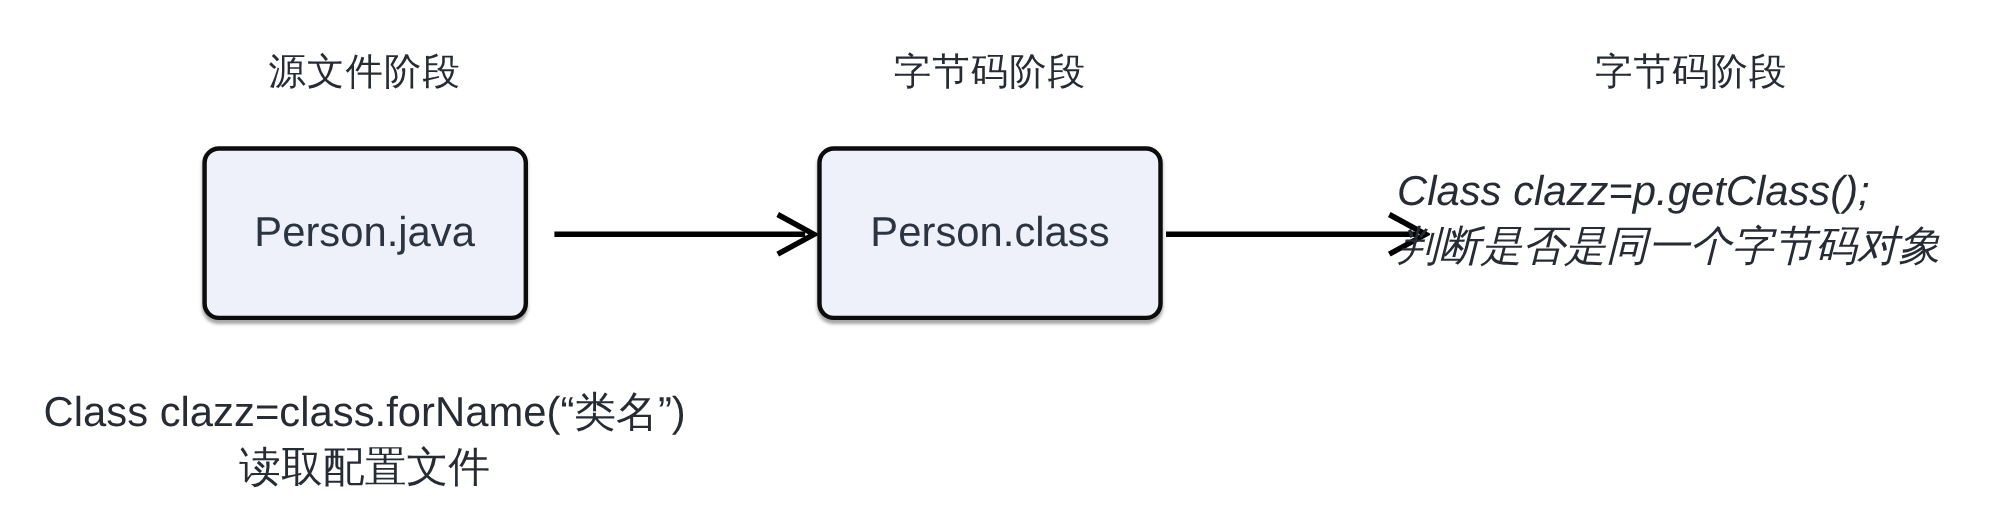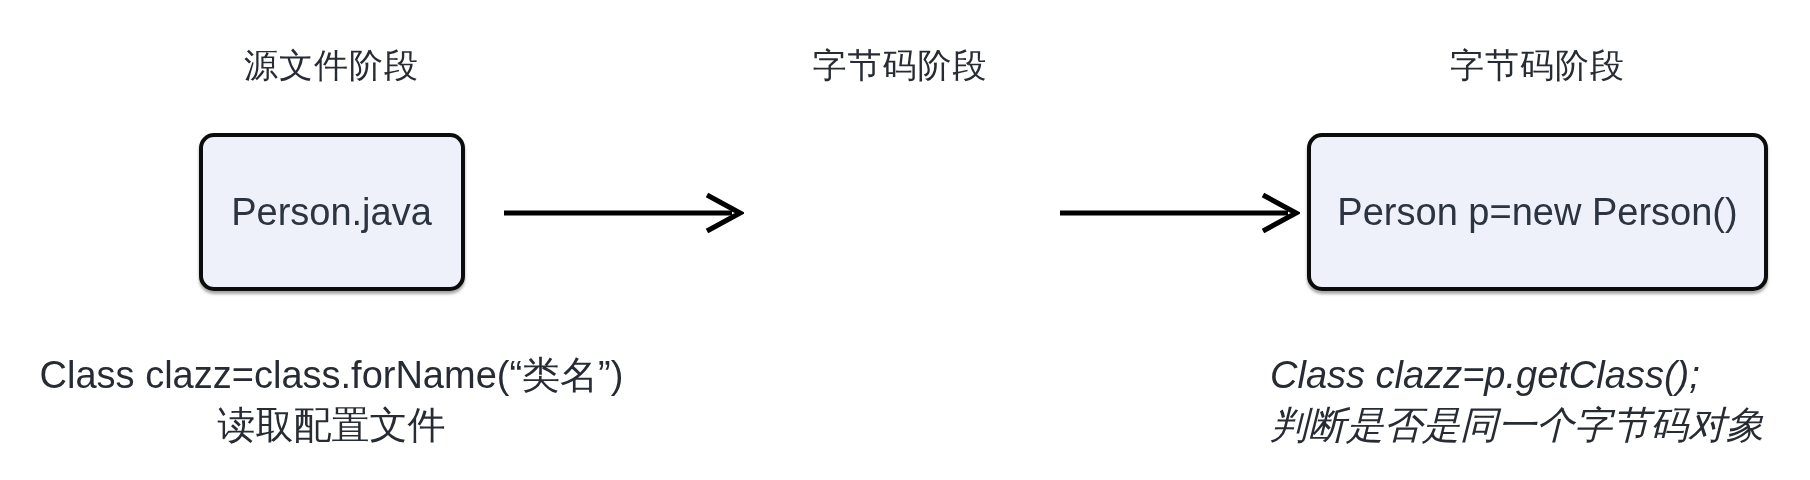--- a/index.html
+++ b/index.html
@@ -57,51 +57,51 @@
   }
   .flow-arrow svg { display: block; width: 100%; height: 100%; }
 </style>
 </head>
 <body>
 
 <div class="canvas">
 
   <div class="stage" style="left:4px; width:655px;">
     <div class="stage-title">源文件阶段</div>
-    <div class="stage-box" style="width:266px;">
+    <div class="stage-box" style="width:296px;">
       <span class="stage-box-label">Person.java</span>
     </div>
     <div class="stage-notes">
       <div>Class clazz=class.forName(“类名”)</div>
       <div>读取配置文件</div>
     </div>
   </div>
 
   <div class="flow-arrow" style="left:502px;">
     <svg viewBox="0 0 242 50" xmlns="http://www.w3.org/2000/svg" aria-hidden="true">
       <line x1="2" y1="25" x2="230" y2="25" stroke="currentColor" stroke-width="5"></line>
       <polyline points="205,7 238,25 205,43" fill="none" stroke="currentColor" stroke-width="5" stroke-linejoin="miter"></polyline>
     </svg>
   </div>
 
   <div class="stage" style="left:680px; width:440px;">
     <div class="stage-title">字节码阶段</div>
+    <div class="stage-box" style="width:314px;">
+      <span class="stage-box-label">Person.class</span>
+    </div>
   </div>
 
   <div class="flow-arrow" style="left:1058px;">
     <svg viewBox="0 0 242 50" xmlns="http://www.w3.org/2000/svg" aria-hidden="true">
       <line x1="2" y1="25" x2="230" y2="25" stroke="currentColor" stroke-width="5"></line>
       <polyline points="205,7 238,25 205,43" fill="none" stroke="currentColor" stroke-width="5" stroke-linejoin="miter"></polyline>
     </svg>
   </div>
 
   <div class="stage align-left" style="left:1270px; width:535px;">
     <div class="stage-title">字节码阶段</div>
-    <div class="stage-box" style="width:461px;">
-      <span class="stage-box-label">Person p=new Person()</span>
-    </div>
     <div class="stage-notes">
       <div>Class clazz=p.getClass();</div>
       <div>判断是否是同一个字节码对象</div>
     </div>
   </div>
 
 </div>
 
 </body></html>

